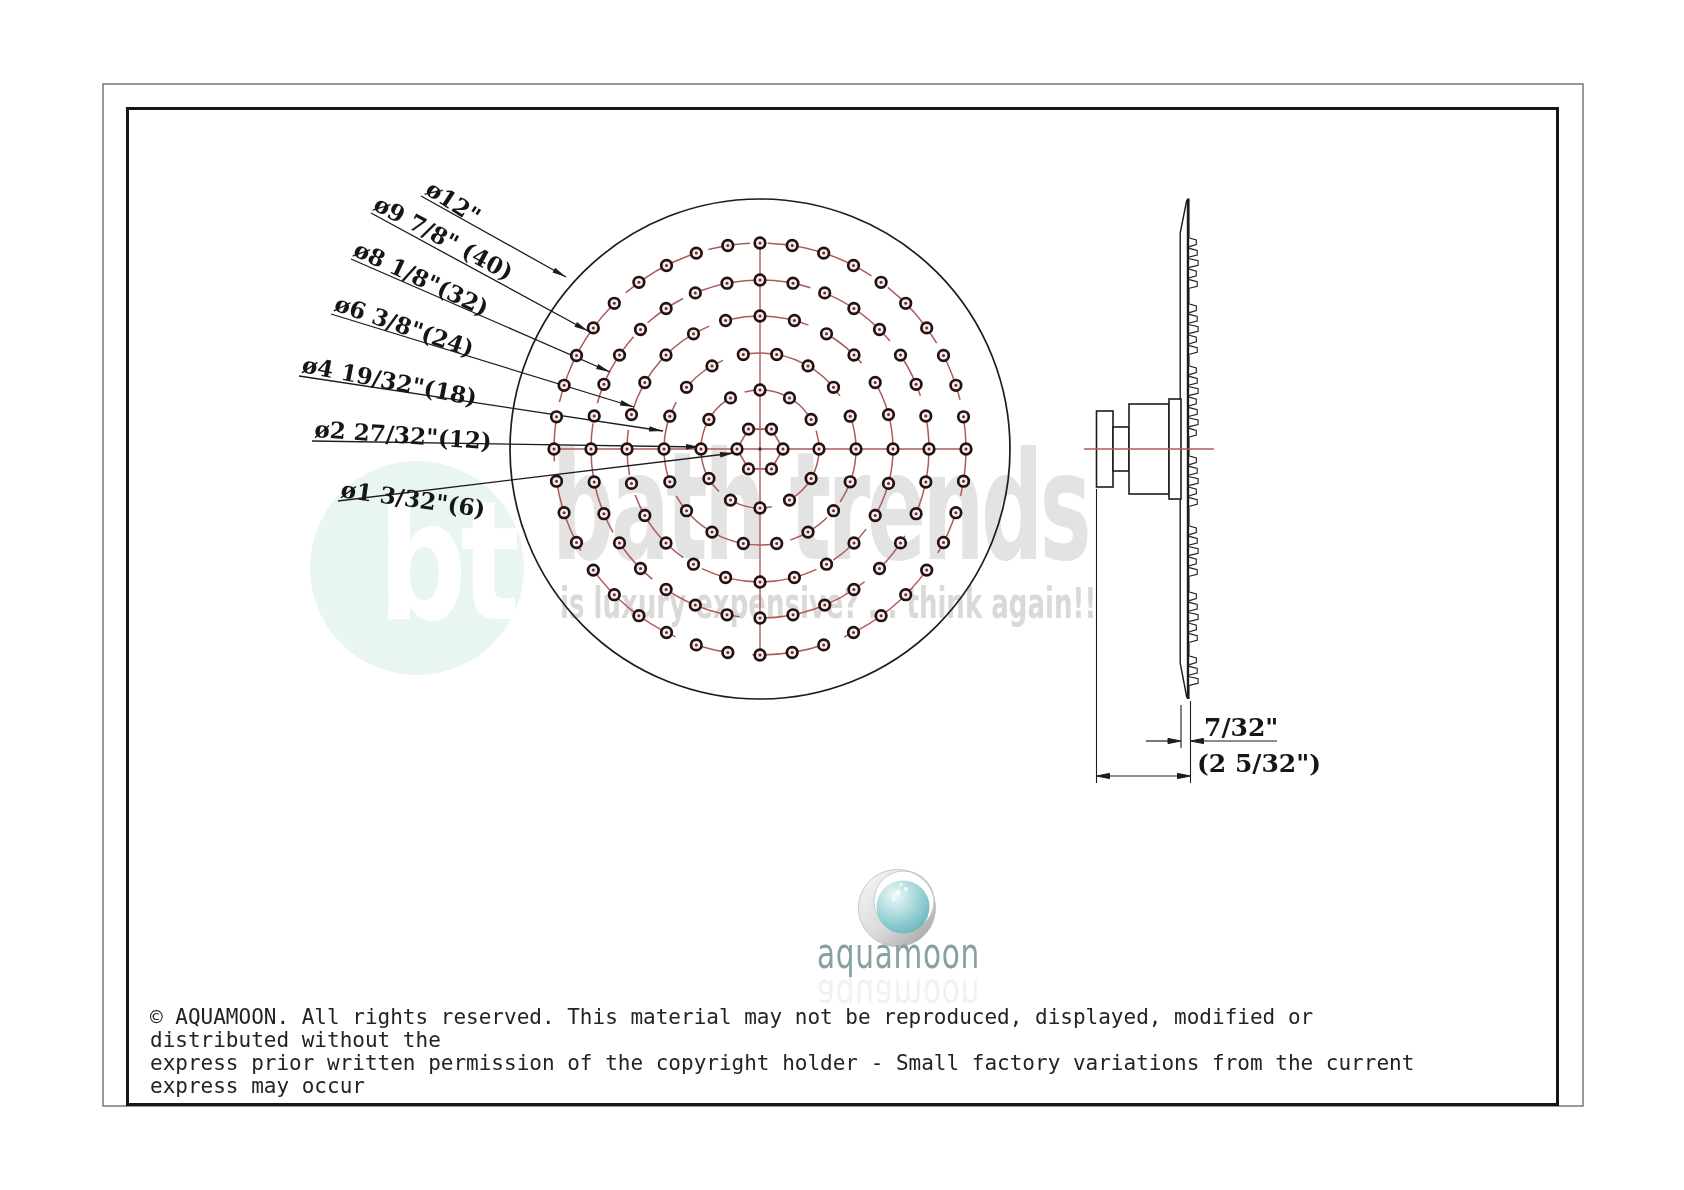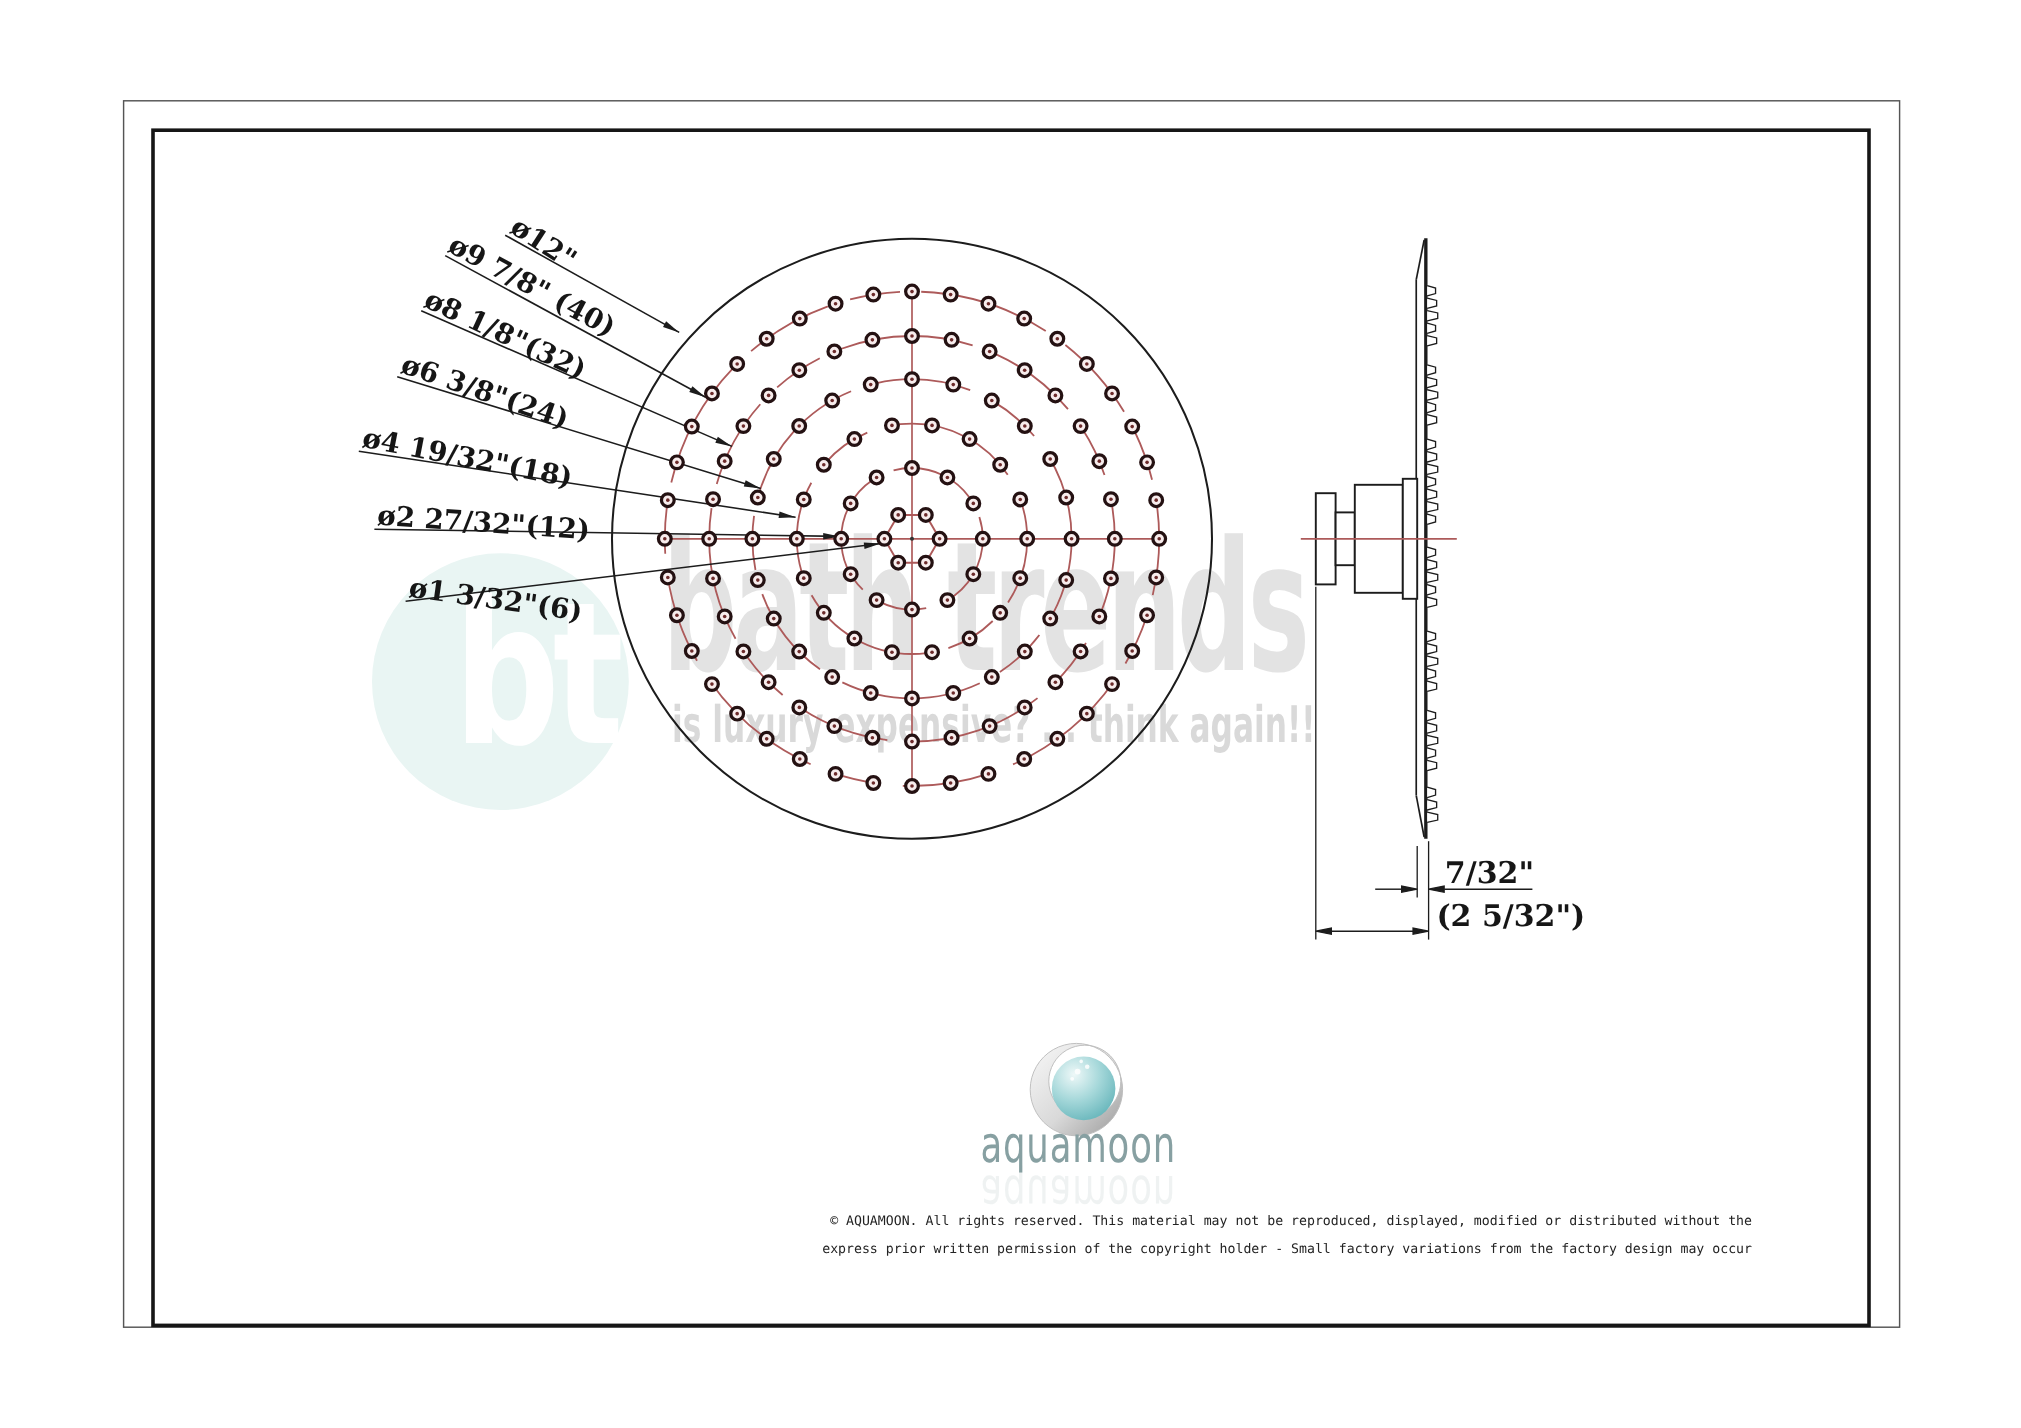--- a/index.html
+++ b/index.html
@@ -13,22 +13,22 @@
   #wm-brand{left:552px;top:432px;font:bold 150px "DejaVu Sans",sans-serif;color:#e3e3e3;
             letter-spacing:-6px;transform:scaleX(.58);transform-origin:left top;line-height:1;white-space:nowrap;}
   #wm-tagline{left:560px;top:583px;font:bold 42px "DejaVu Sans",sans-serif;color:#d9d9d9;
               letter-spacing:0;transform:scaleX(.62);transform-origin:left top;line-height:1;white-space:nowrap;}
   
   #drawing{position:absolute;left:0;top:0;z-index:2;}
   .callout{font:bold 23px "DejaVu Serif",serif;fill:#161616;}
   .dim{font:bold 25px "DejaVu Serif",serif;fill:#161616;}
   .logo-text{font:42px "DejaVu Sans",sans-serif;fill:#87a0a2;letter-spacing:1px;}
   
-  #footer{position:absolute;z-index:3;left:150px;top:1006px;width:1310px;text-align:right;
-          font-family:"DejaVu Sans Mono",monospace;font-size:11px;line-height:23px;color:#232323;}
+  #footer{position:absolute;z-index:3;left:150px;top:1006px;width:1310px;text-align:left;
+          font-family:"DejaVu Sans Mono",monospace;font-size:21px;line-height:23px;color:#232323;}
 </style>
 </head>
 <body>
 
 <div class="canvas">
 
   <div class="wm" id="wm-circle"></div>
   <div class="wm" id="wm-bt">bt</div>
   <div class="wm" id="wm-brand">bath trends</div>
   <div class="wm" id="wm-tagline">is luxury expensive? ... think again!!</div>
@@ -433,15 +433,15 @@
       </g>
       <text class="logo-text" x="817" y="968" textLength="163" lengthAdjust="spacingAndGlyphs">aquamoon</text>
       <g transform="translate(0,1948) scale(1,-1)" opacity="0.13">
         <text class="logo-text" x="817" y="968" textLength="163" lengthAdjust="spacingAndGlyphs">aquamoon</text>
       </g>
     </g>
   </svg>
 
   <div id="footer">
     <div>© AQUAMOON. All rights reserved. This material may not be reproduced, displayed, modified or distributed without the</div>
-    <div>express prior written permission of the copyright holder - Small factory variations from the factory design may occur</div>
+    <div>express prior written permission of the copyright holder - Small factory variations from the current express may occur</div>
   </div>
 </div>
 
 </body></html>

